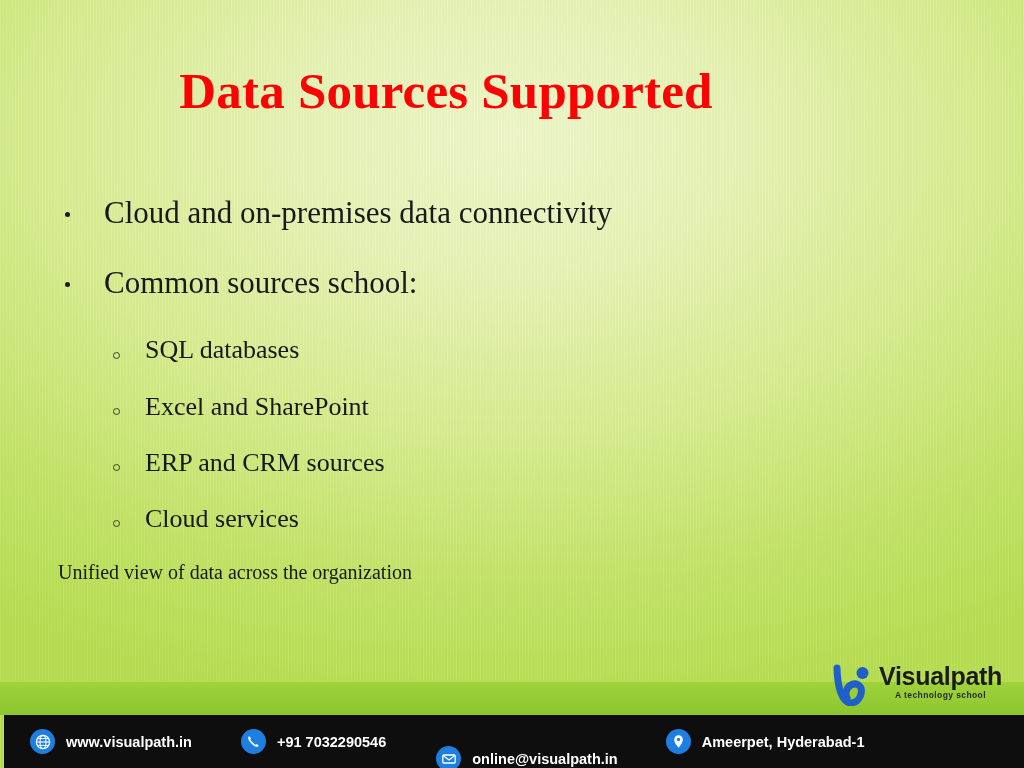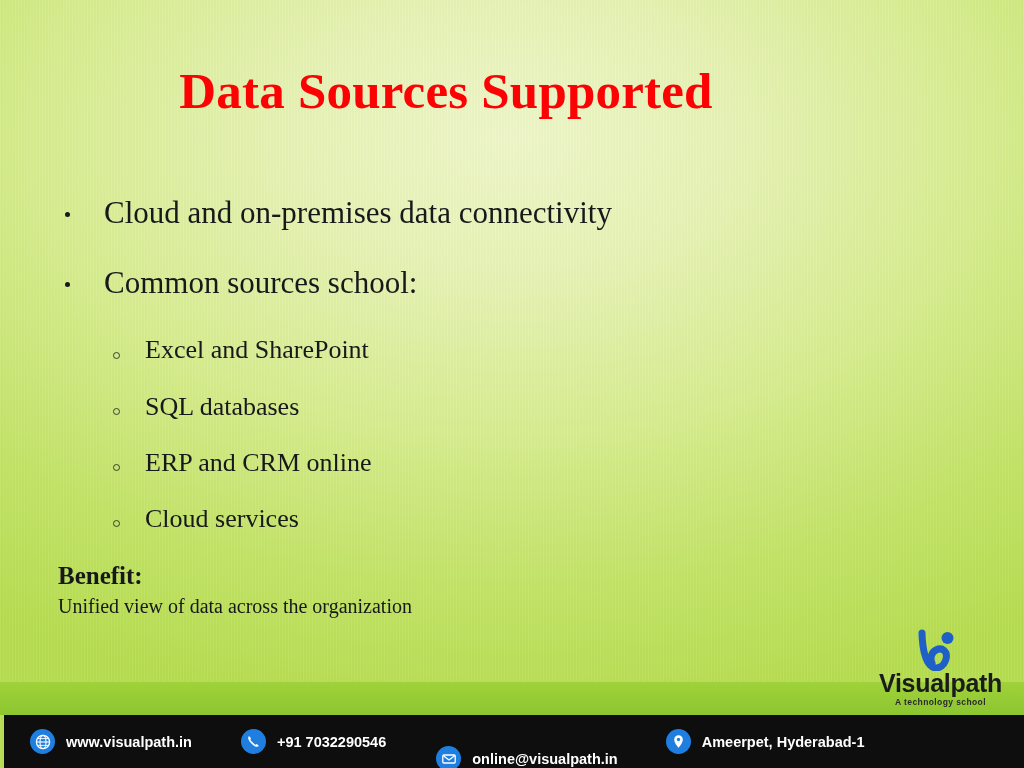--- a/index.html
+++ b/index.html
@@ -148,22 +148,21 @@
   .f-2 { margin-left: 49px; text-align: center; }
   .f-3 { margin-left: 50px; margin-top: 34px; }
   .f-4 { margin-left: 48px; }
 
   .logo {
     position: absolute;
     right: 22px;
     bottom: 62px;
     z-index: 6;
     display: flex;
-    align-items: center;
-    flex-direction: column;
+    align-items: flex-start;
   }
   .logo-mark {
     width: 40px;
     height: 42px;
     position: relative;
     flex: 0 0 auto;
   }
   .logo-text {
     margin-left: 6px;
     line-height: 1;
@@ -199,40 +198,39 @@
       <span>Cloud and on-premises data connectivity</span>
     </div>
 
     <div class="l1">
       <span class="bullet"></span>
       <span>Common sources school:</span>
     </div>
 
     <div class="l2">
       <span class="bullet-o"></span>
+      <span>SQL databases</span>
+    </div>
+
+    <div class="l2">
+      <span class="bullet-o"></span>
       <span>Excel and SharePoint</span>
     </div>
 
     <div class="l2">
       <span class="bullet-o"></span>
-      <span>SQL databases</span>
-    </div>
-
-    <div class="l2">
-      <span class="bullet-o"></span>
-      <span>ERP and CRM online</span>
+      <span>ERP and CRM sources</span>
     </div>
 
     <div class="l2">
       <span class="bullet-o"></span>
       <span>Cloud services</span>
     </div>
 
     <div class="benefit-wrap">
-      <div class="benefit-label">Benefit:</div>
       <div class="benefit-text">Unified view of data across the organization</div>
     </div>
 
   </div>
 
   <div class="footer-green"></div>
 
   <div class="logo">
     <div class="logo-mark">
       <svg width="40" height="42" viewBox="0 0 40 42">

